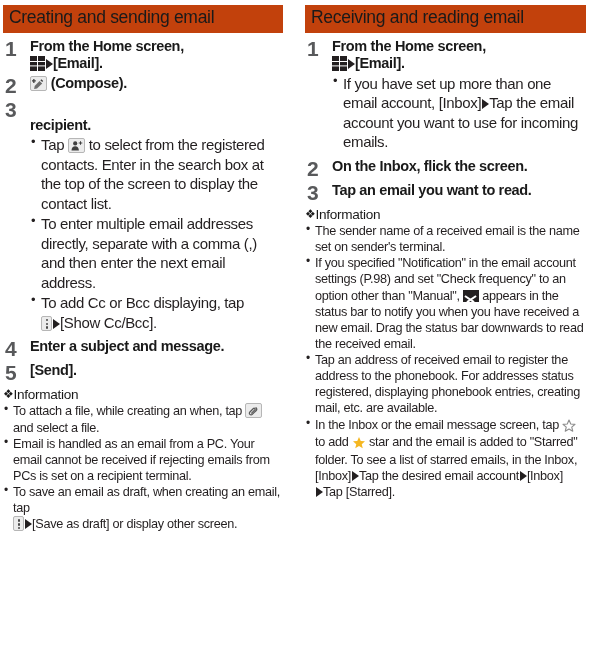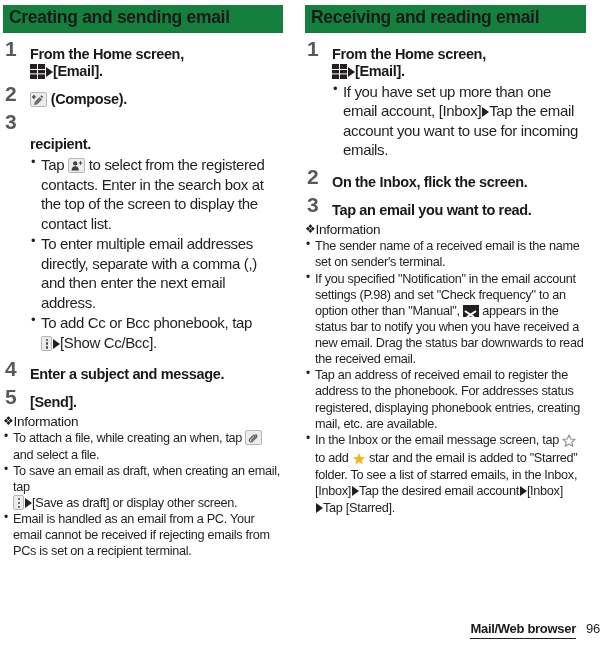--- a/index.html
+++ b/index.html
@@ -31,23 +31,23 @@
   .column {
     width: 289px;
     box-sizing: border-box;
   }
   .col-left { padding-left: 3px; padding-right: 6px; }
   .col-gap { width: 14px; }
   .col-right { padding-left: 2px; padding-right: 6px; }
 
   
   .section-header {
-    background: #15803d;
+    background: #c2410c;
     color: #1a1a1a;
-    font-weight: bold;
+    font-weight: normal;
     font-size: 17.5px;
     letter-spacing: -0.3px;
     padding: 3px 6px 5px 6px;
     line-height: 1.12;
     margin-bottom: 5px;
   }
 
   
   .step {
     display: flex;
@@ -63,21 +63,20 @@
     min-width: 22px;
     line-height: 1.05;
     text-align: left;
     padding-left: 2px;
     box-sizing: border-box;
     letter-spacing: -0.5px;
   }
   .step-body {
     flex: 1;
     padding-left: 5px;
-    margin-top: 8px;
   }
   .step-title {
     font-size: 14.5px;
     font-weight: bold;
     line-height: 1.22;
     letter-spacing: -0.35px;
     color: #1a1a1a;
   }
 
   
@@ -312,21 +311,21 @@
                 <svg width="13" height="12" viewBox="0 0 13 12" aria-hidden="true">
                   <circle cx="5.2" cy="3.4" r="2.1" fill="#3f3f3f"></circle>
                   <path d="M1.5 10.6 C1.5 7.6 3.1 6.2 5.2 6.2 C7.3 6.2 8.9 7.6 8.9 10.6 Z" fill="#3f3f3f"></path>
                   <path d="M10.0 1.2 h1.0 v1.3 h1.3 v1.0 h-1.3 v1.3 h-1.0 v-1.3 h-1.3 v-1.0 h1.3 z" fill="#3f3f3f"></path>
                 </svg>
               </span>
               <span>to select from the registered contacts. Enter in the search box at the top of the screen to display the contact list.</span>
             </li>
             <li>To enter multiple email addresses directly, separate with a comma (,) and then enter the next email address.</li>
             <li>
-              <span>To add Cc or Bcc phonebook, tap</span><br>
+              <span>To add Cc or Bcc displaying, tap</span><br>
               <span class="ico-dots"><i></i><i></i><i></i></span><span class="ico ico-arrow"></span><span>[Show Cc/Bcc].</span>
             </li>
           </ul>
         </div>
       </div>
 
       <div class="spacer-sm"></div>
 
       <div class="step">
         <div class="step-num">4</div>
@@ -348,25 +347,25 @@
       <ul class="bullets info">
         <li>
           <span>To attach a file, while creating an when, tap</span>
           <span class="ico-box">
             <svg width="13" height="12" viewBox="0 0 13 12" aria-hidden="true">
               <path d="M9.0 2.6 C9.9 3.5 9.9 4.8 9.0 5.7 L5.3 9.4 C4.6 10.1 3.5 10.1 2.9 9.4 C2.2 8.8 2.2 7.7 2.9 7.0 L6.4 3.5 C6.8 3.1 7.4 3.1 7.8 3.5 C8.2 3.9 8.2 4.5 7.8 4.9 L4.6 8.1" stroke="#5a5a5a" stroke-width="1.25" fill="none" stroke-linecap="round"></path>
             </svg>
           </span>
           <span>and select a file.</span>
         </li>
+        <li>Email is handled as an email from a PC. Your email cannot be received if rejecting emails from PCs is set on a recipient terminal.</li>
         <li>
           <span>To save an email as draft, when creating an email, tap</span><br>
           <span class="ico-dots"><i></i><i></i><i></i></span><span class="ico ico-arrow"></span><span>[Save as draft] or display other screen.</span>
         </li>
-        <li>Email is handled as an email from a PC. Your email cannot be received if rejecting emails from PCs is set on a recipient terminal.</li>
       </ul>
 
     </div>
 
     <div class="col-gap"></div>
 
     <div class="column col-right">
 
       <div class="section-header">Receiving and reading email</div>
 
@@ -425,17 +424,13 @@
               <path d="M7 1.0 L8.75 5.0 L13 5.35 L9.75 8.2 L10.75 12.2 L7 10.0 L3.25 12.2 L4.25 8.2 L1 5.35 L5.25 5.0 Z" fill="#f5b721"></path>
             </svg>
           </span>
           <span>star and the email is added to "Starred" folder. To see a list of starred emails, in the Inbox, [Inbox]</span><span class="ico ico-arrow"></span><span>Tap the desired email account</span><span class="ico ico-arrow"></span><span>[Inbox]</span><br><span class="ico ico-arrow"></span><span>Tap [Starred].</span>
         </li>
       </ul>
 
     </div>
   </div>
 
-  <div class="footer">
-    <span class="footer-label">Mail/Web browser</span>
-    <span class="footer-page">96</span>
-  </div>
 </div>
 
 </body></html>

